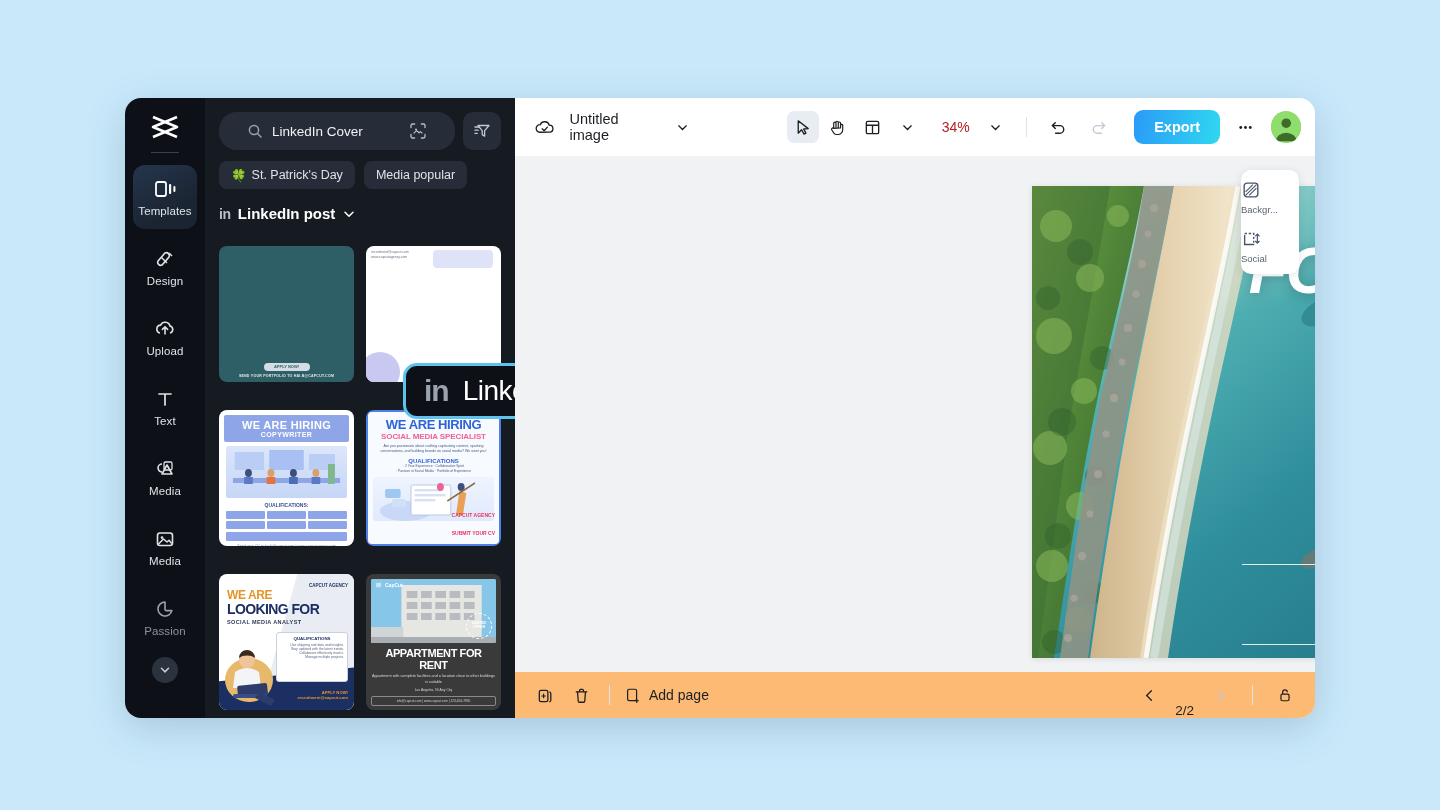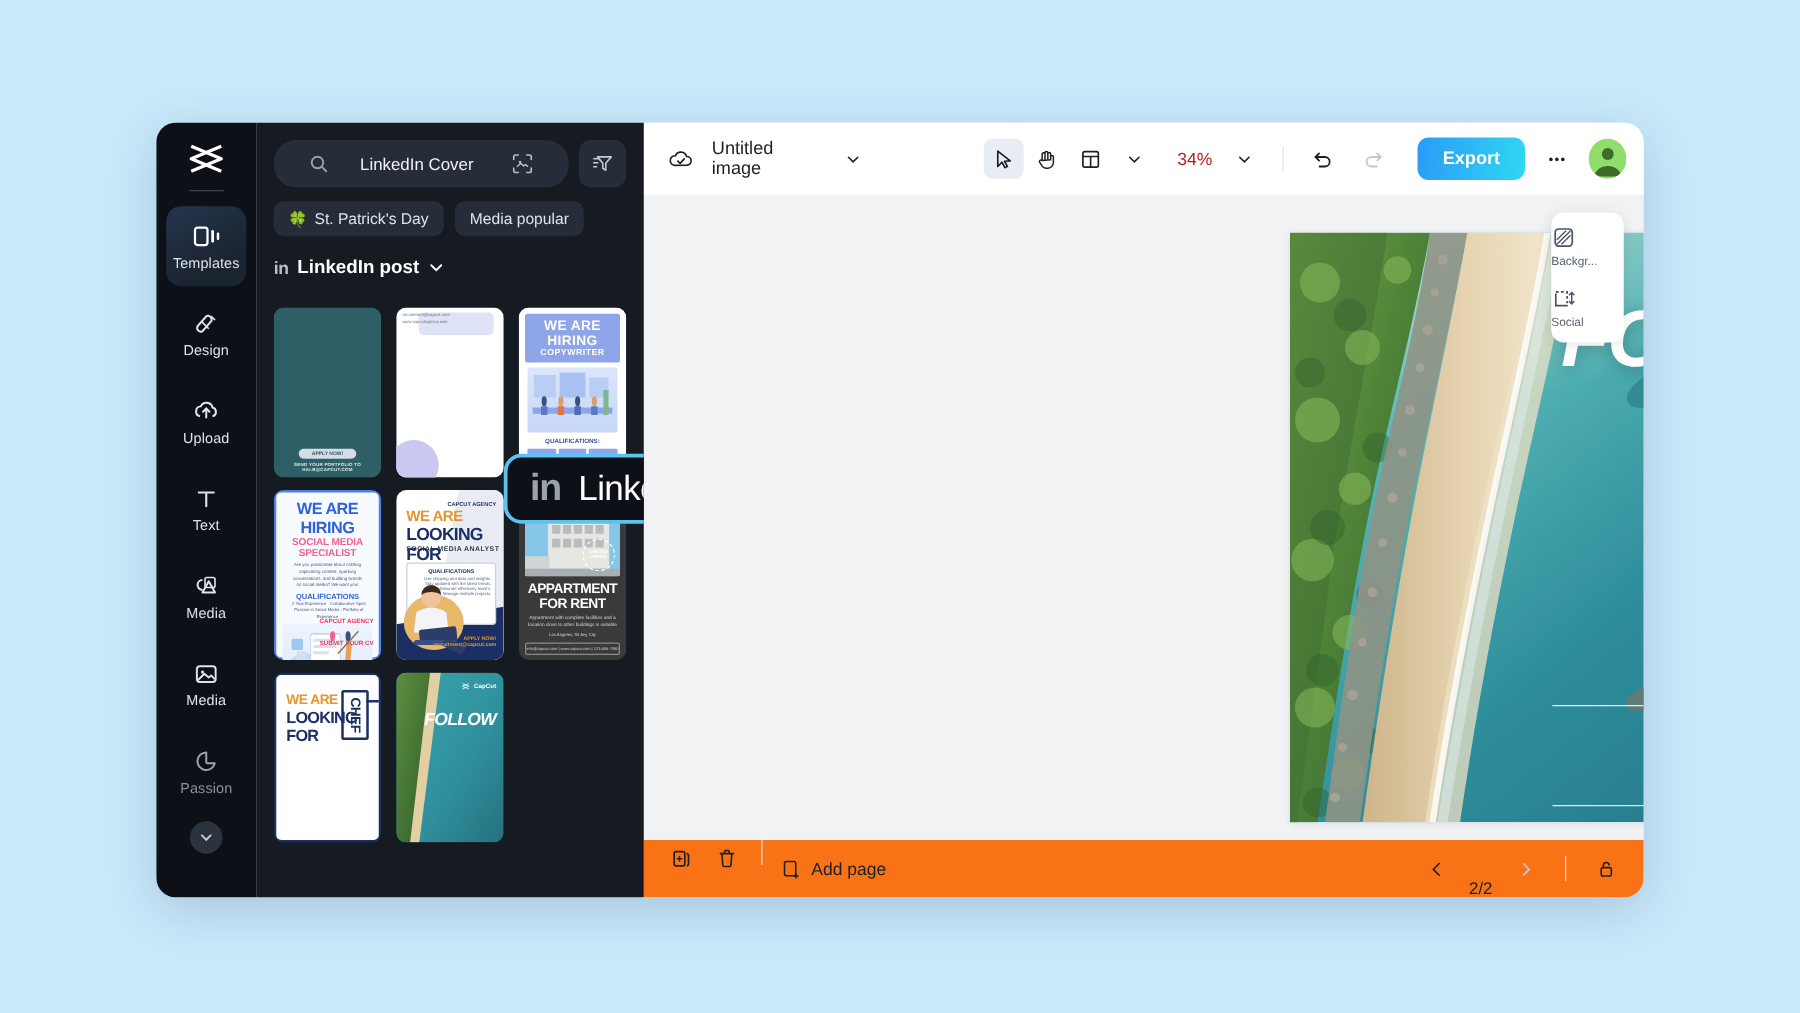--- a/index.html
+++ b/index.html
@@ -48,21 +48,21 @@
   }
 
   
   #panel {
     width: 310px; background: #161b22; flex-shrink: 0;
     padding: 14px 14px 0 14px; position: relative; overflow: hidden;
   }
   .search-row { display: flex; gap: 8px; align-items: center; }
   .search-box {
     flex: 1; height: 38px; border-radius: 18px; background: #272d38;
-    display: flex; align-items: center; padding: 0 28px; gap: 25px;
+    display: flex; align-items: center; padding: 0 28px; gap: 9px;
   }
   .search-box .txt { color: #f0f2f5; font-size: 13.5px; flex:1; }
   .filter-btn {
     width: 38px; height: 38px; border-radius: 10px; background: #272d38;
     display:flex; align-items:center; justify-content:center; cursor:pointer;
   }
   .chips { display: flex; gap: 9px; margin-top: 11px; }
   .chip {
     height: 28px; border-radius: 8px; background: #272d38; color: #dfe3e8;
     font-size: 12.5px; display: flex; align-items: center; padding: 0 12px; gap: 5px;
@@ -70,21 +70,21 @@
   }
   .cat-row {
     display: flex; align-items: center; gap: 7px; margin-top: 16px; cursor: pointer;
   }
   .cat-row .in-badge { font-weight: 700; color: #b9c0c9; font-size: 14px; letter-spacing:-.3px;}
   .cat-row .cat-name { color: #fff; font-size: 15px; font-weight: 700; }
 
   
   .grid {
     position:absolute; left:14px; right:14px; top:148px; bottom:0;
-    display: grid; grid-template-columns: 1fr 1fr 1fr; gap: 10px 12px;
+    display: grid; grid-template-columns: 1fr 1fr; gap: 28px 12px;
     align-content: start;
   }
   .thumb { width: 100%; height: 136px; border-radius: 8px; overflow: hidden; position: relative; }
 
   
   #zoom-callout {
     position: absolute; left: 198px; top: 265px;
     width: 322px; height: 56px; border-radius: 14px;
     background: #0d1117; border: 3px solid #5cc3ef;
     display: flex; align-items: center; gap: 14px; padding: 0 18px;
@@ -140,21 +140,21 @@
     position:absolute; right:16px; top:14px; width:58px;
     background:#fff; border-radius:10px; padding:10px 0;
     box-shadow:0 2px 10px rgba(30,45,70,.12);
     display:flex; flex-direction:column; align-items:center; gap:14px;
   }
   .rp-item { display:flex; flex-direction:column; gap:4px; cursor:pointer; width:100%;}
   .rp-item .rl { font-size:9.5px; color:#5a6370; }
 
   
   #bottombar {
-    height: 46px; background:#f97316; display:flex; 
+    height: 46px; background:#fdba74; display:flex; align-items:center;
     padding: 0 16px; gap: 8px; flex-shrink:0;
   }
   .bb-icon { width:28px;height:28px;display:flex;align-items:center;justify-content:center;cursor:pointer;}
   .addpage { display:flex;align-items:center;gap:7px;cursor:pointer;font-size:14px;color:#1c2024;}
   .pager { margin-left:auto; display:flex; align-items:center; gap:12px; }
   .pager .pgn { font-size:13.5px; color:#1c2024; font-weight:500;margin-top:31px; }
 
   
   .tpl { width:100%; height:100%; position:relative; }
   .tpl-hiring-cw { background:#ffffff; padding:5px; }

